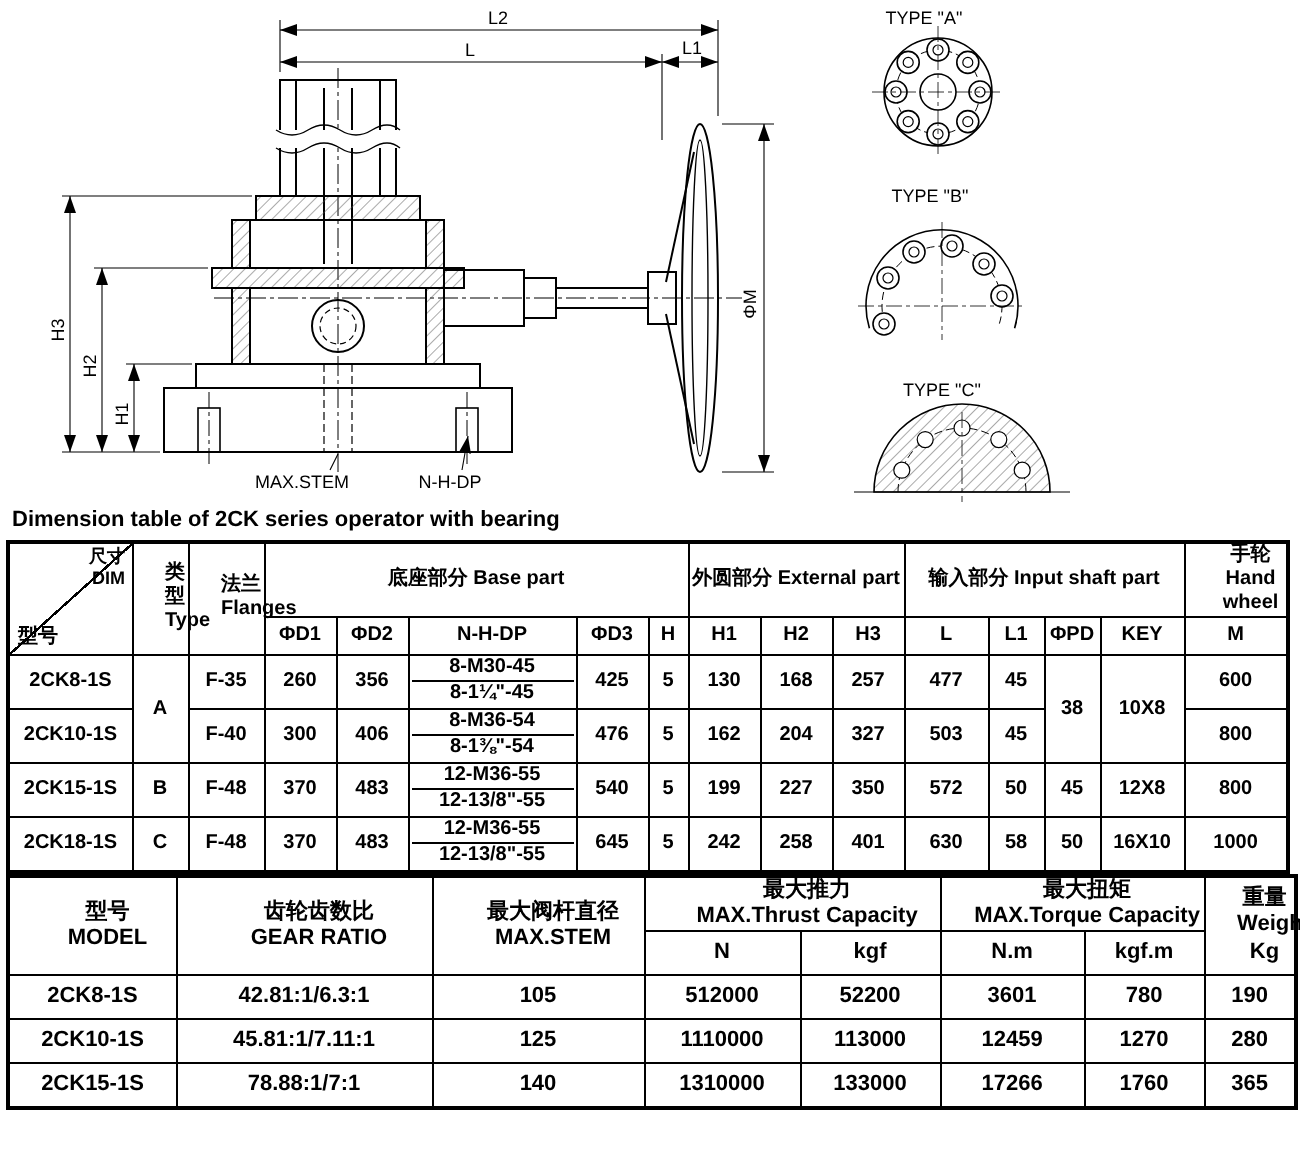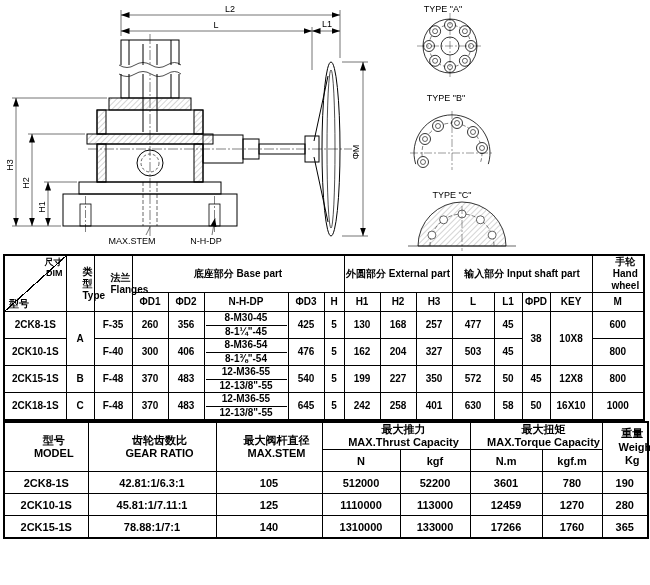--- a/index.html
+++ b/index.html
@@ -1,21 +1,21 @@
 <!DOCTYPE html>
 <html><head>
 <meta charset="utf-8">
 <style>
   html,body{margin:0;padding:0;}
   body{
     width:650px;height:585px;background:#fff;color:#000;
     font-family:"Liberation Sans",sans-serif;overflow:hidden;
   }
   .page{width:650px;height:585px;position:relative;}
-  .drawing-wrap{width:612px;height:252px;}
+  .drawing-wrap{width:612px;height:252px;margin-left:19px;}
 
   .tbl-title{margin:2px 0 2px 6px;font-size:11px;font-weight:bold;line-height:1.25;}
   .spec-title{margin:8px 0 4px 8px;font-size:14px;font-weight:bold;}
   .spec-title span{margin-right:10px;}
 
   table.t{border-collapse:collapse;table-layout:fixed;width:572px;margin-left:3px;border:2px solid #000;}
   table.t td{border:1px solid #000;text-align:center;vertical-align:middle;
     font-weight:bold;padding:0 1px;line-height:1.15;}
   table.dim td{font-size:10px;height:18px;}
   table.spec td{font-size:11px;height:21px;}
@@ -201,20 +201,21 @@
         <text x="206" y="244">N-H-DP</text>
         <text x="132" y="244">MAX.STEM</text>
         <text x="443" y="12">TYPE "A"</text>
         <text x="446" y="101">TYPE "B"</text>
         <text x="452" y="198">TYPE "C"</text>
       </g>
     </svg>
   </div>
 
   <div class="tbl-title">
+    <div>Dimension table of 2CK series operator with bearing</div>
   </div>
 
   <table class="t dim">
     <colgroup>
       <col style="width:62px">
         <col style="width:28px">
         <col style="width:38px">
       <col style="width:36px">
         <col style="width:36px">
         <col style="width:84px">

